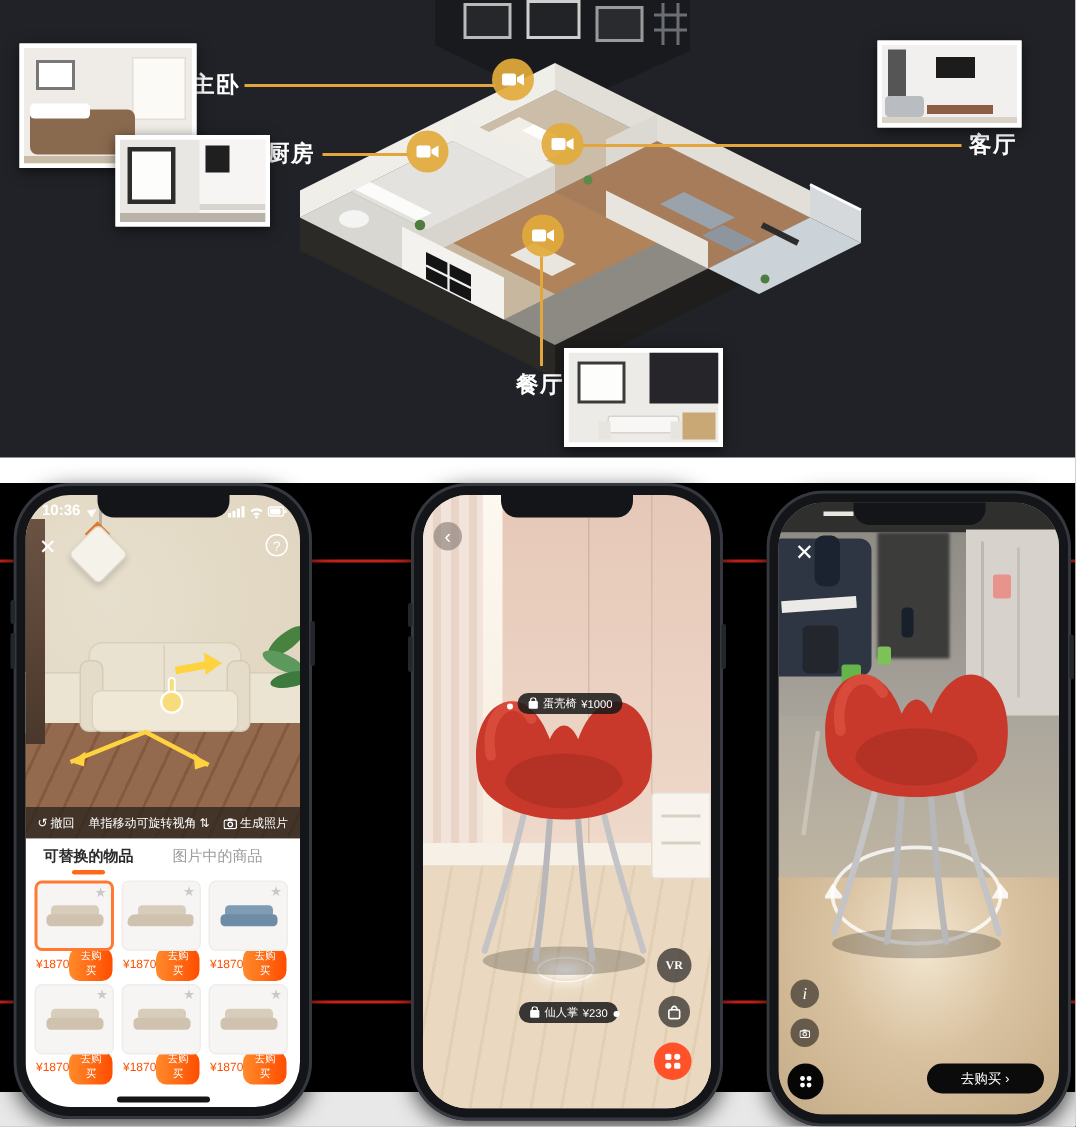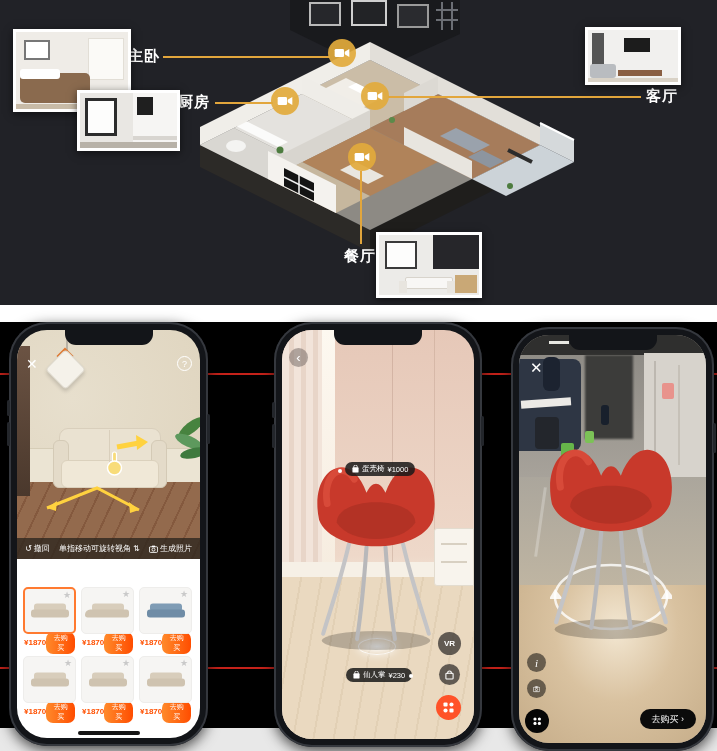--- a/index.html
+++ b/index.html
@@ -41,36 +41,36 @@
   .tab{font-size:10px;color:#9b9b9b;position:relative;white-space:nowrap;}
   .tab.active{color:#2b2b2b;font-weight:bold;}
   .tab.active::after{content:"";position:absolute;left:50%;transform:translateX(-50%);bottom:-5px;
                      width:22px;height:3px;border-radius:2px;background:#ff6a1a;}
   .grid{position:absolute;left:6px;right:6px;top:28px;display:flex;flex-wrap:wrap;gap:5px;}
   .card{width:53px;}
   .cthumb{position:relative;height:47px;background:#f6f5f3;border-radius:5px;border:1px solid #eeedeb;box-sizing:border-box;}
   .card.sel .cthumb{border:2px solid #ff7a30;}
   .star{position:absolute;right:3px;top:1px;color:#c9c9c9;font-size:9px;}
   .cinfo{height:17px;display:flex;align-items:center;justify-content:space-between;padding:0 1px;}
-  .price{color:#ff5000;font-size:8px;font-weight:bold;}
+  .price{color:#ff5000;font-size:8px;font-weight:normal;}
   .buy{border:none;color:#fff;font-size:7px;line-height:10px;padding:1px 4px;border-radius:7px;
        background:linear-gradient(90deg,#ff8a2b,#ff4d00);cursor:pointer;}
   .sofa{position:absolute;left:50%;top:50%;transform:translate(-50%,-50%);width:38px;height:15px;}
   .sofa .bk{position:absolute;left:3px;top:0;width:32px;height:8px;border-radius:3px;background:#d8cdbb;}
   .sofa .st{position:absolute;left:0;top:6px;width:38px;height:8px;border-radius:3px;background:#cfc3b0;}
   .sofa.blue .bk{background:#7f9cb5;} .sofa.blue .st{background:#6f8ca6;}
   .sofa.lshape .st{width:44px;left:-4px;border-radius:6px 3px 3px 3px;}
   .homebar{position:absolute;left:50%;transform:translateX(-50%);bottom:3px;width:62px;height:4px;
            border-radius:2px;background:#151515;}
   
   .tagpill{position:absolute;display:flex;align-items:center;gap:3px;background:rgba(25,25,25,.85);
            border-radius:8px;color:#fff;font-size:7.5px;padding:2px 7px;z-index:35;white-space:nowrap;}
   .tagdot{position:absolute;width:4px;height:4px;border-radius:50%;background:#fff;z-index:35;}
   .rbtn{position:absolute;border-radius:50%;display:flex;align-items:center;justify-content:center;
-        color:#fff;z-index:36;border:none;cursor:pointer;}
+        color:#fff;z-index:36;border:none;cursor:pointer;font-family:Liberation Serif, serif;}
   .dark{background:rgba(62,58,54,.8);}
   .chair{position:absolute;z-index:20;}
   .arell{position:absolute;border-radius:50%;z-index:18;}
 </style>
 </head>
 <body>
 
 <div id="app">
 
   <section id="top">
@@ -250,20 +250,42 @@
           <line x1="100" y1="117" x2="122" y2="113" stroke="#ffd23f" stroke-width="5"></line>
           <polygon points="131,112 119,105 120,120" fill="#ffd23f"></polygon>
           <g>
             <rect x="95.5" y="122" width="4" height="12" rx="2" fill="#f8dc7a" stroke="#fff" stroke-width="1.2"></rect>
             <circle cx="97.5" cy="138" r="7" fill="#f8dc7a" stroke="#fff" stroke-width="1.5"></circle>
           </g>
         </svg>
       </div>
       <div class="notch"></div>
 
+      <div class="statusbar">
+        <span class="time">10:36</span>
+        <span class="navarr"></span>
+        <svg class="abs" style="right:8px;top:2px" width="40" height="10" viewBox="0 0 40 10">
+          <g fill="#fff">
+              <rect x="0" y="6" width="2" height="3"></rect>
+              <rect x="3" y="4.5" width="2" height="4.5"></rect>
+              <rect x="6" y="3" width="2" height="6"></rect>
+              <rect x="9" y="1.5" width="2" height="7.5"></rect>
+            </g>
+          <g stroke="#fff" fill="none" stroke-width="1.6">
+              <path d="M15.5 5 a5 5 0 0 1 7 0"></path>
+              <path d="M17.3 7.2 a2.6 2.6 0 0 1 3.4 0"></path>
+            </g>
+          <circle cx="19" cy="8.8" r="0.9" fill="#fff"></circle>
+          <g>
+              <rect x="27" y="2" width="10" height="6" rx="1.5" fill="none" stroke="#fff" stroke-width="1"></rect>
+              <rect x="28" y="3" width="7" height="4" rx="0.8" fill="#fff"></rect>
+              <rect x="37.6" y="4" width="1.4" height="2" fill="#fff"></rect>
+            </g>
+        </svg>
+      </div>
       <button class="ghostbtn" style="left:9px;top:26px;font-size:14px">✕</button>
       <button class="ghostbtn" style="right:8px;top:26px;width:15px;height:15px;border:1.3px solid #fff;border-radius:50%;font-size:9px;line-height:12px">?</button>
 
       <div class="toolbar">
         <div class="tbitem">
           <span>↺</span>
           <span>撤回</span>
         </div>
         <div class="tbitem">
           <span>单指移动可旋转视角</span>
@@ -273,20 +295,24 @@
           <svg width="9" height="8" viewBox="0 0 12 10">
               <rect x="0.5" y="2" width="11" height="7.5" rx="1.5" fill="none" stroke="#fff" stroke-width="1.2"></rect>
               <rect x="4" y="0.5" width="4" height="2" fill="#fff"></rect>
               <circle cx="6" cy="5.8" r="2" fill="none" stroke="#fff" stroke-width="1.2"></circle>
             </svg>
           <span>生成照片</span>
         </div>
       </div>
 
       <div class="panel">
+        <div class="tabs">
+          <div class="tab active"><span>可替换的物品</span></div>
+          <div class="tab"><span>图片中的商品</span></div>
+        </div>
         <div class="grid">
           <div class="card sel">
             <div class="cthumb">
                 <span class="star">★</span>
                 <div class="sofa">
                   <div class="bk"></div>
                   <div class="st"></div>
                 </div>
               </div>
             <div class="cinfo">
@@ -479,17 +505,17 @@
       </button>
       <button class="rbtn" style="left:6px;top:374px;width:24px;height:24px;background:#060606">
         <svg width="10" height="10" viewBox="0 0 10 10">
           <circle cx="3" cy="3" r="1.6" fill="#fff"></circle>
             <circle cx="7.4" cy="3" r="1.6" fill="#fff"></circle>
           <circle cx="3" cy="7.4" r="1.6" fill="#fff"></circle>
             <circle cx="7.4" cy="7.4" r="1.6" fill="#fff"></circle>
         </svg>
       </button>
 
-      <button class="ghostbtn" style="right:10px;top:374px;height:20px;padding:0 12px;border-radius:11px;background:#0b0b0b;font-size:9px;white-space:nowrap">去购买 ›</button>
+      <button class="ghostbtn" style="right:10px;top:374px;height:20px;padding:0 23px;border-radius:11px;background:#0b0b0b;font-size:9px;white-space:nowrap">去购买 ›</button>
     </div>
   </div>
 
 </div>
 
 </body></html>

